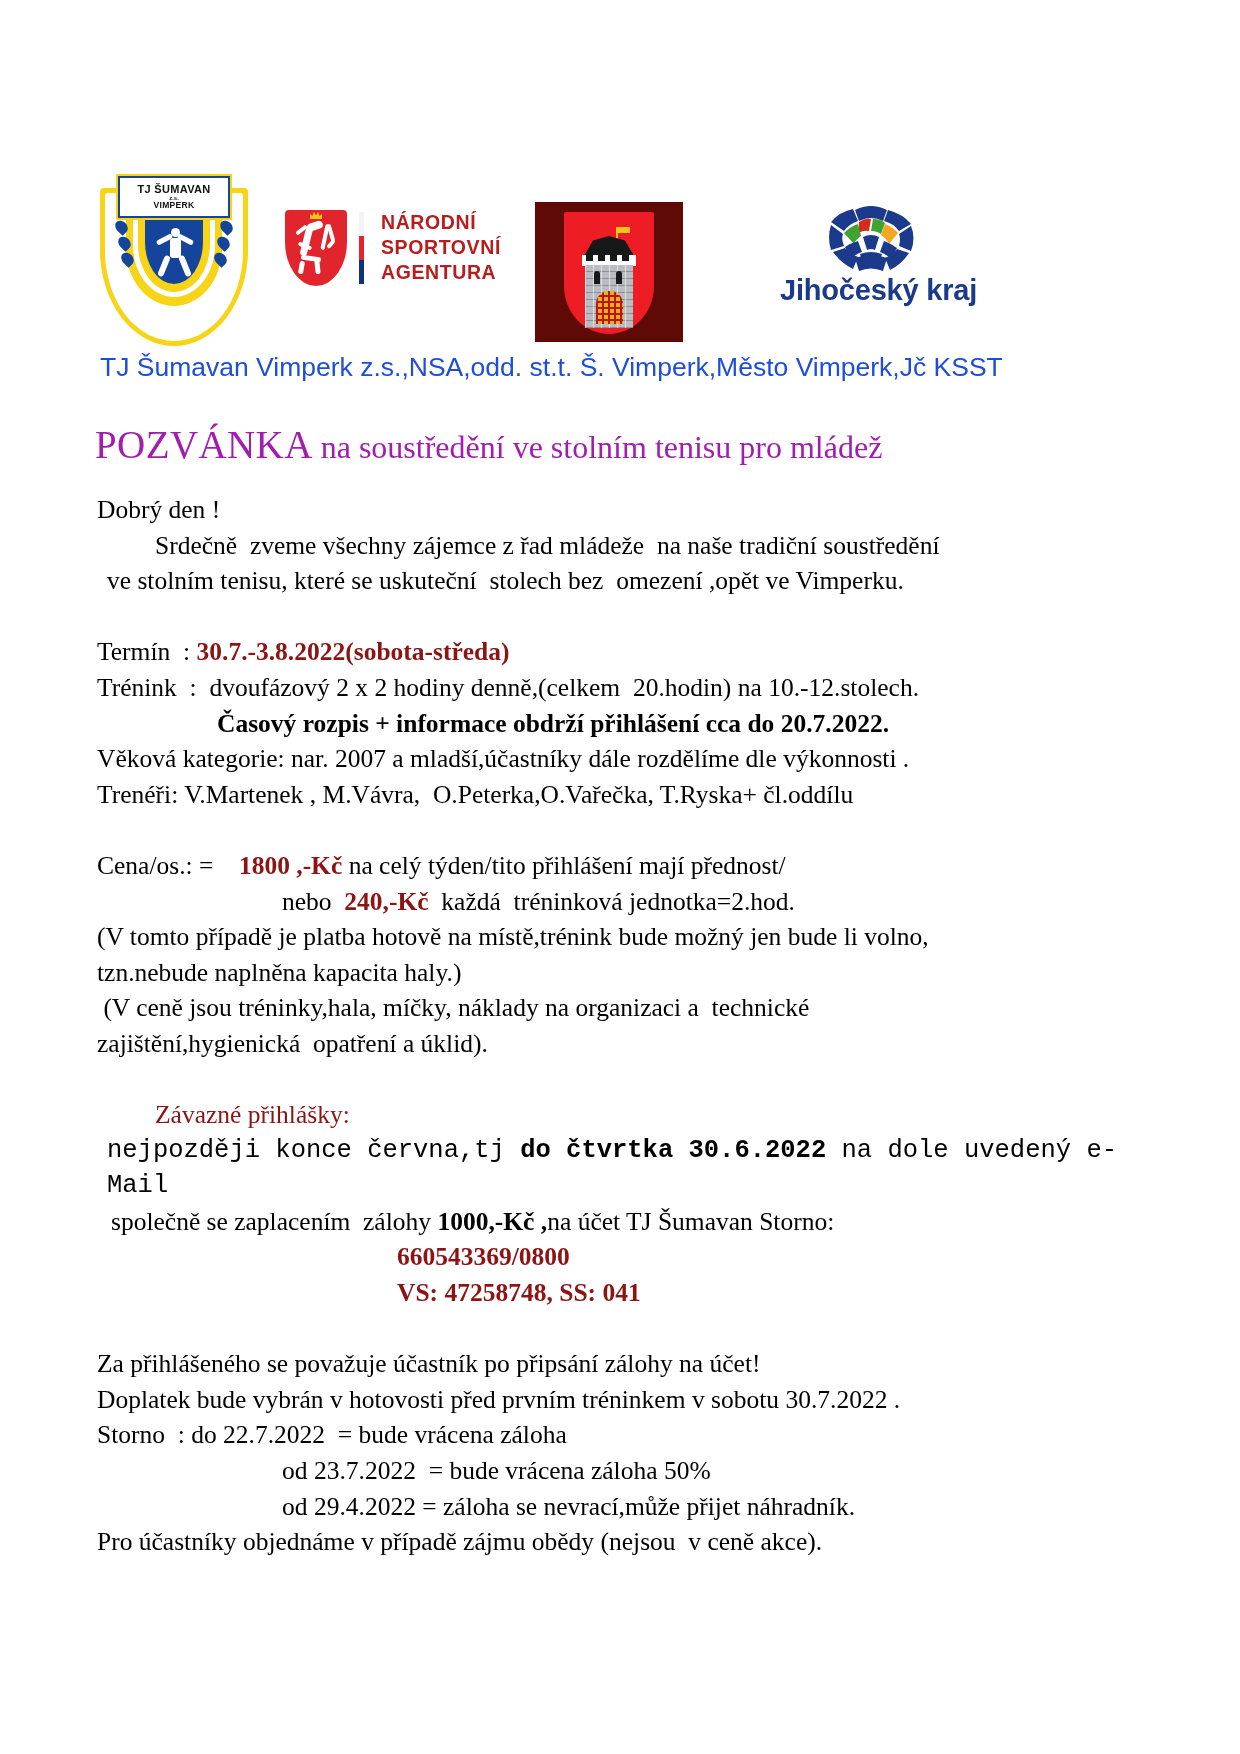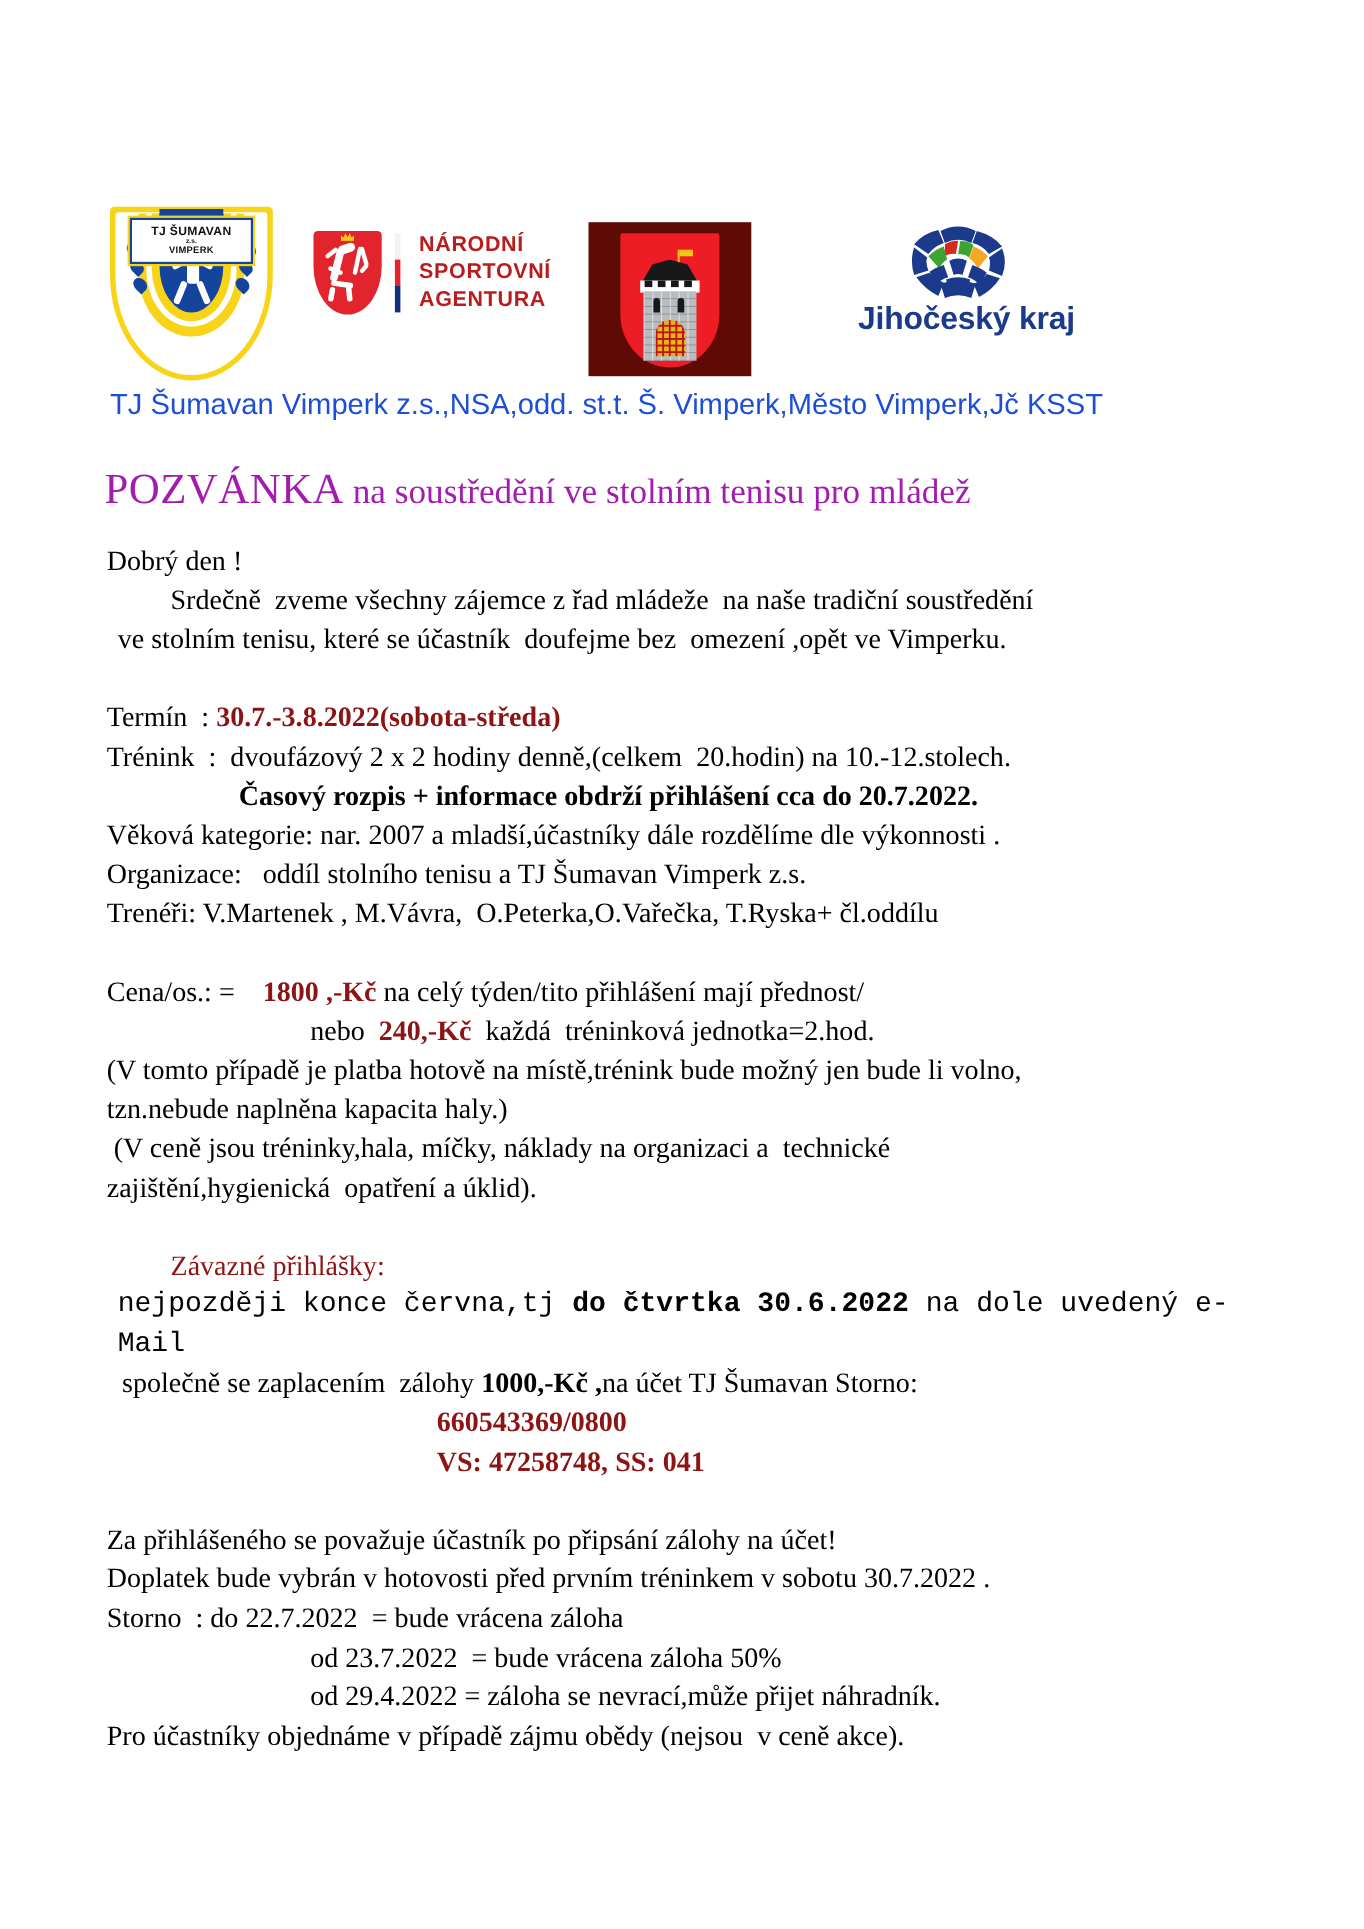--- a/index.html
+++ b/index.html
@@ -52,21 +52,20 @@
   }
   .tj-blue-top{
     position:absolute;left:45px;top:14px;width:58px;height:40px;background:#14449c;
   }
   .tj-banner{
     position:absolute;left:18px;top:0px;width:112px;height:42px;
     background:#ffffff;border:2px solid #14449c;box-sizing:border-box;
     box-shadow:0 0 0 2px #f7d417;
     display:flex;flex-direction:column;align-items:center;justify-content:center;
     line-height:1;
-    margin-top:22px;
   }
   .tj-banner .l1{font-family:"Liberation Sans",sans-serif;font-weight:bold;font-size:11px;color:#111;letter-spacing:.3px;}
   .tj-banner .l2{font-family:"Liberation Sans",sans-serif;font-weight:bold;font-size:6px;color:#111;}
   .tj-banner .l3{font-family:"Liberation Sans",sans-serif;font-weight:bold;font-size:8.5px;color:#111;letter-spacing:.3px;}
   .tj-figure{
     position:absolute;left:58px;top:52px;width:34px;height:50px;
   }
   .tj-figure .head{position:absolute;left:13px;top:0;width:9px;height:9px;background:#fff;border-radius:50%;}
   .tj-figure .armL{position:absolute;left:-2px;top:9px;width:17px;height:5px;background:#fff;transform:rotate(-28deg);border-radius:3px;}
   .tj-figure .armR{position:absolute;left:19px;top:9px;width:17px;height:5px;background:#fff;transform:rotate(28deg);border-radius:3px;}
@@ -294,29 +293,28 @@
   <div class="org-line">TJ Šumavan Vimperk z.s.,NSA,odd. st.t. Š. Vimperk,Město Vimperk,Jč KSST</div>
 
   <div class="title">
     <span class="big">POZVÁNKA</span><span class="rest"> na soustředění ve stolním tenisu pro mládež</span>
   </div>
 
   <div class="body-text">
 
     <p>Dobrý den !</p>
     <p class="ind1">Srdečně  zveme všechny zájemce z řad mládeže  na naše tradiční soustředění</p>
-    <p style="padding-left:10px;">ve stolním tenisu, které se účastník  doufejme bez  omezení ,opět ve Vimperku.</p>
+    <p style="padding-left:10px;">ve stolním tenisu, které se uskuteční  stolech bez  omezení ,opět ve Vimperku.</p>
 
     <div class="gap"></div>
 
     <p><span>Termín  : </span><b class="dr">30.7.-3.8.2022(sobota-středa)</b></p>
     <p><span>Trénink  :  </span><span>dvoufázový 2 x 2 hodiny denně,(celkem  20.hodin) na 10.-12.stolech.</span></p>
     <p class="ind2"><b class="bk">Časový rozpis + informace obdrží přihlášení cca do 20.7.2022.</b></p>
     <p>Věková kategorie: nar. 2007 a mladší,účastníky dále rozdělíme dle výkonnosti .</p>
-    <p>Organizace:   oddíl stolního tenisu a TJ Šumavan Vimperk z.s.</p>
     <p>Trenéři: V.Martenek , M.Vávra,  O.Peterka,O.Vařečka, T.Ryska+ čl.oddílu</p>
 
     <div class="gap"></div>
 
     <p><span>Cena/os.: =    </span><b class="dr">1800 ,-Kč</b><span> na celý týden/tito přihlášení mají přednost/</span></p>
     <p class="ind3"><span>nebo  </span><b class="dr">240,-Kč</b><span>  každá  tréninková jednotka=2.hod.</span></p>
     <p>(V tomto případě je platba hotově na místě,trénink bude možný jen bude li volno,</p>
     <p>tzn.nebude naplněna kapacita haly.)</p>
     <p> (V ceně jsou tréninky,hala, míčky, náklady na organizaci a  technické</p>
     <p>zajištění,hygienická  opatření a úklid).</p>

